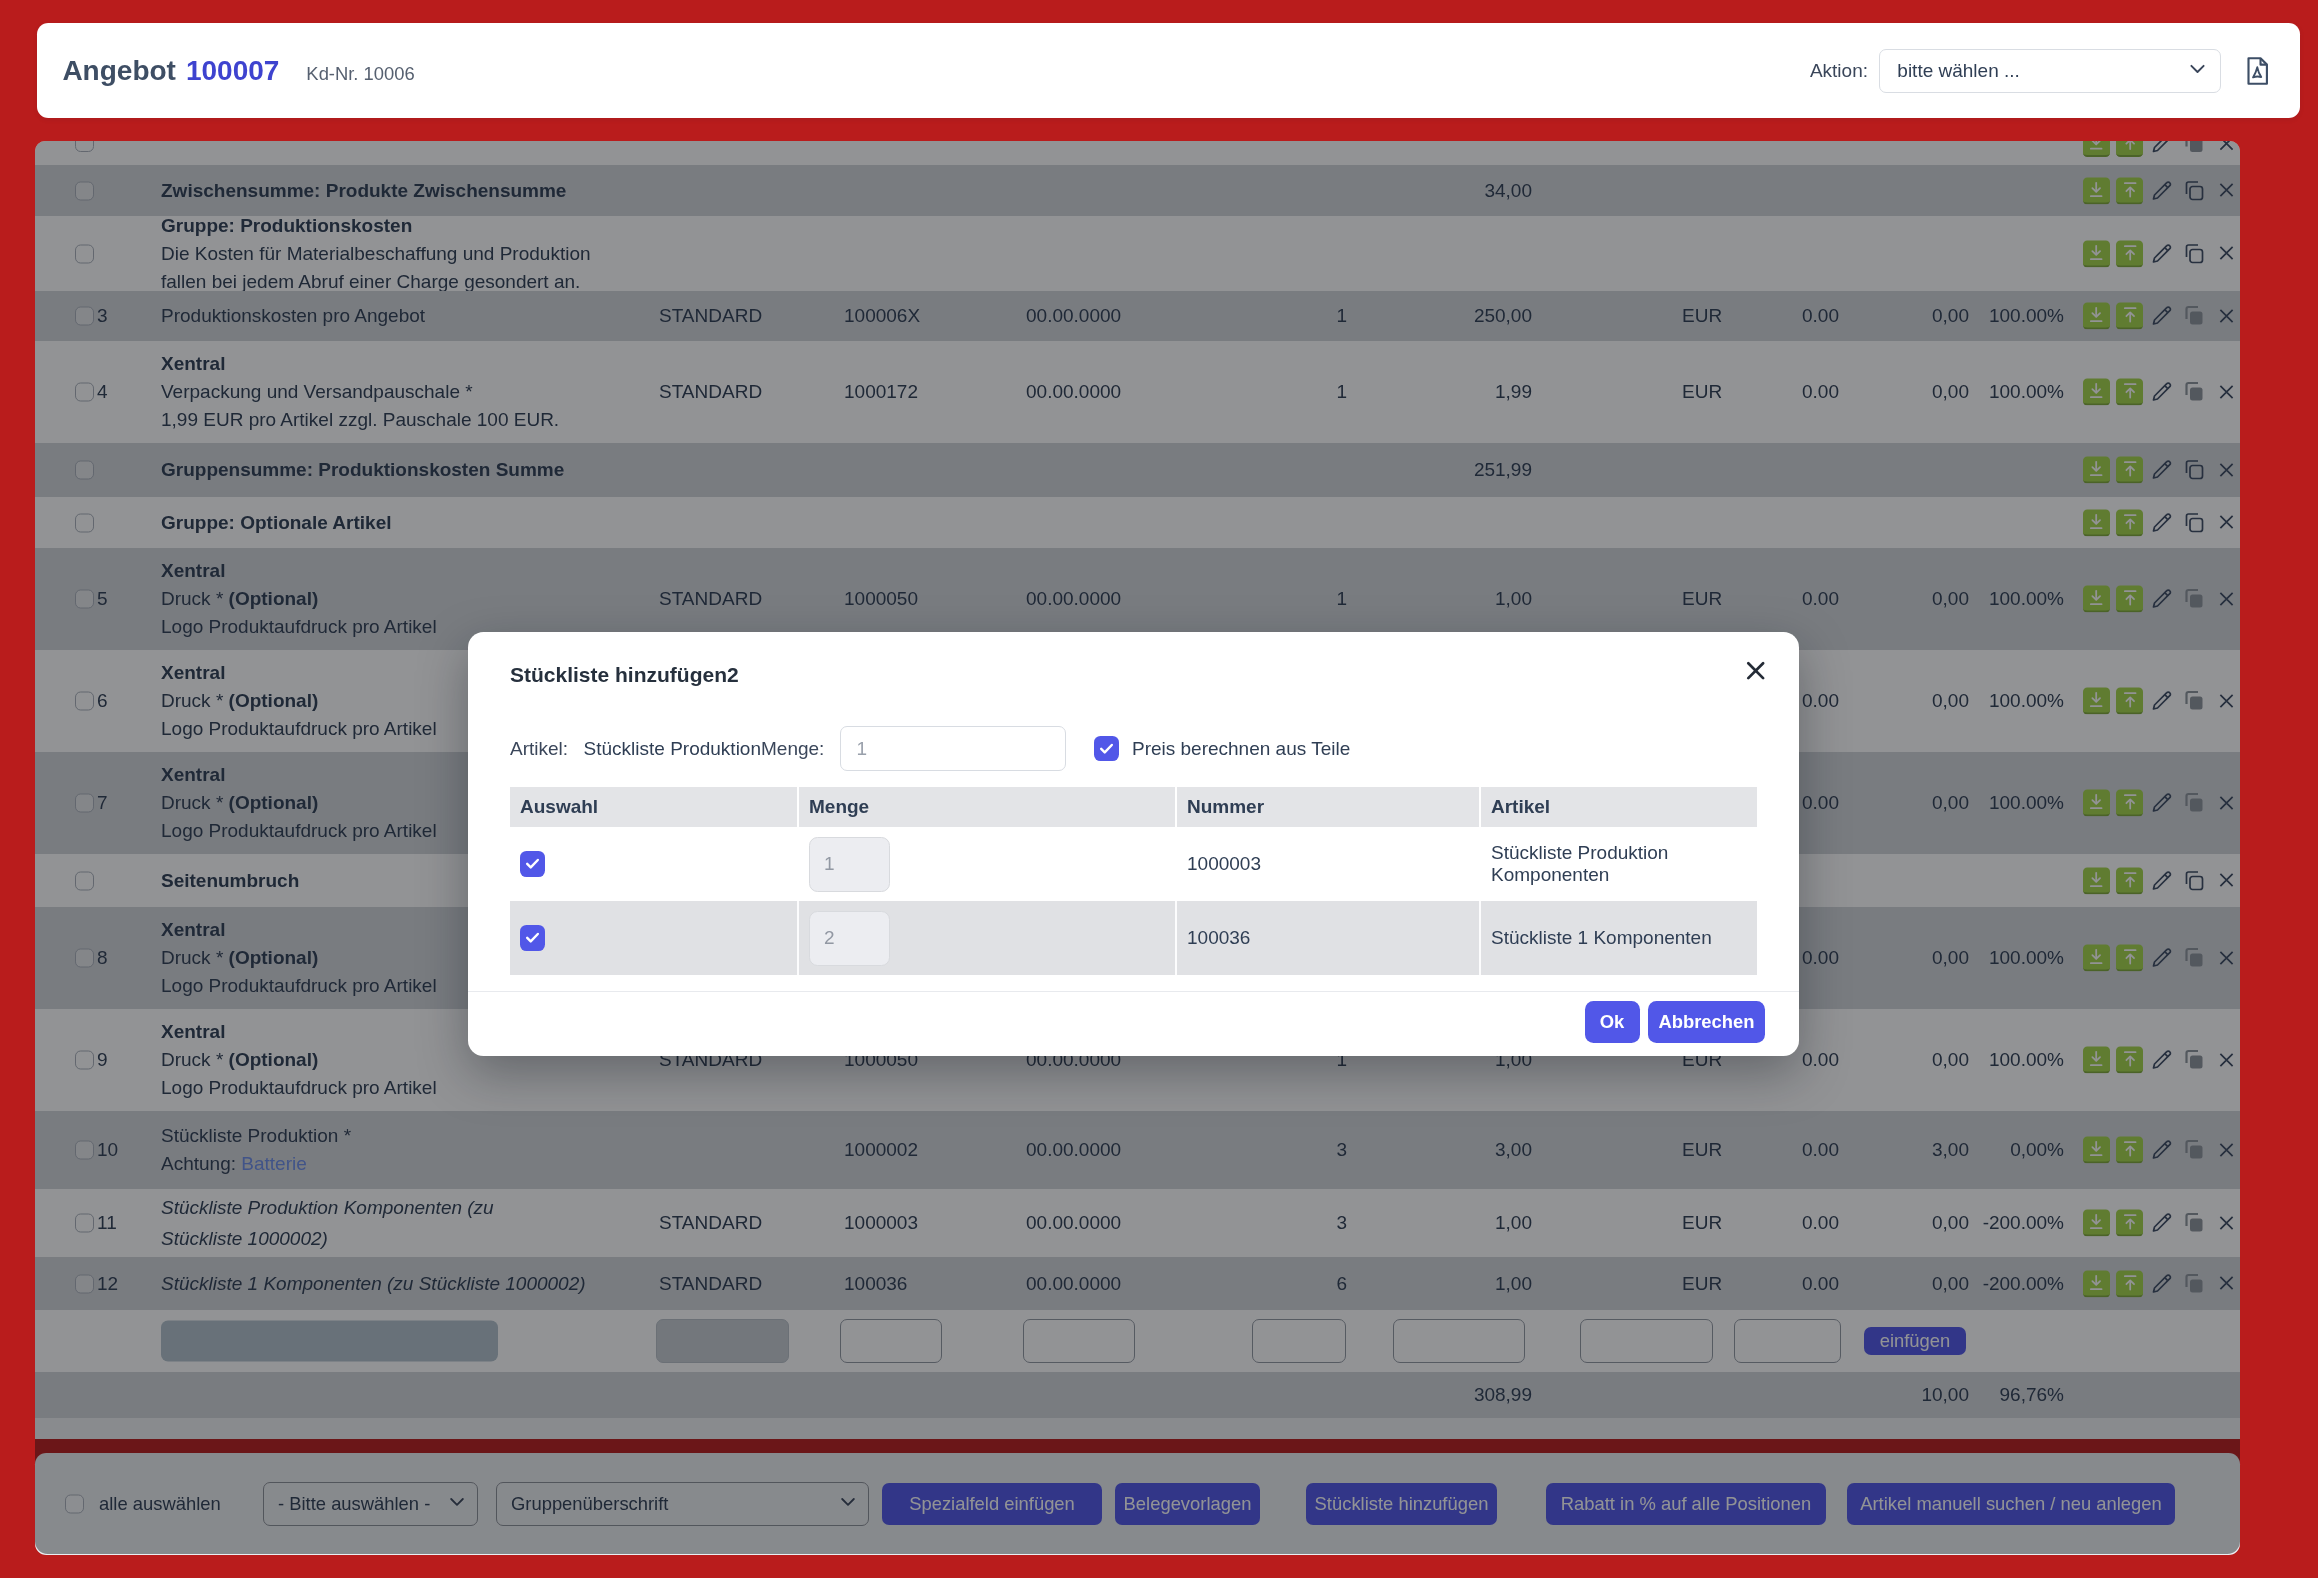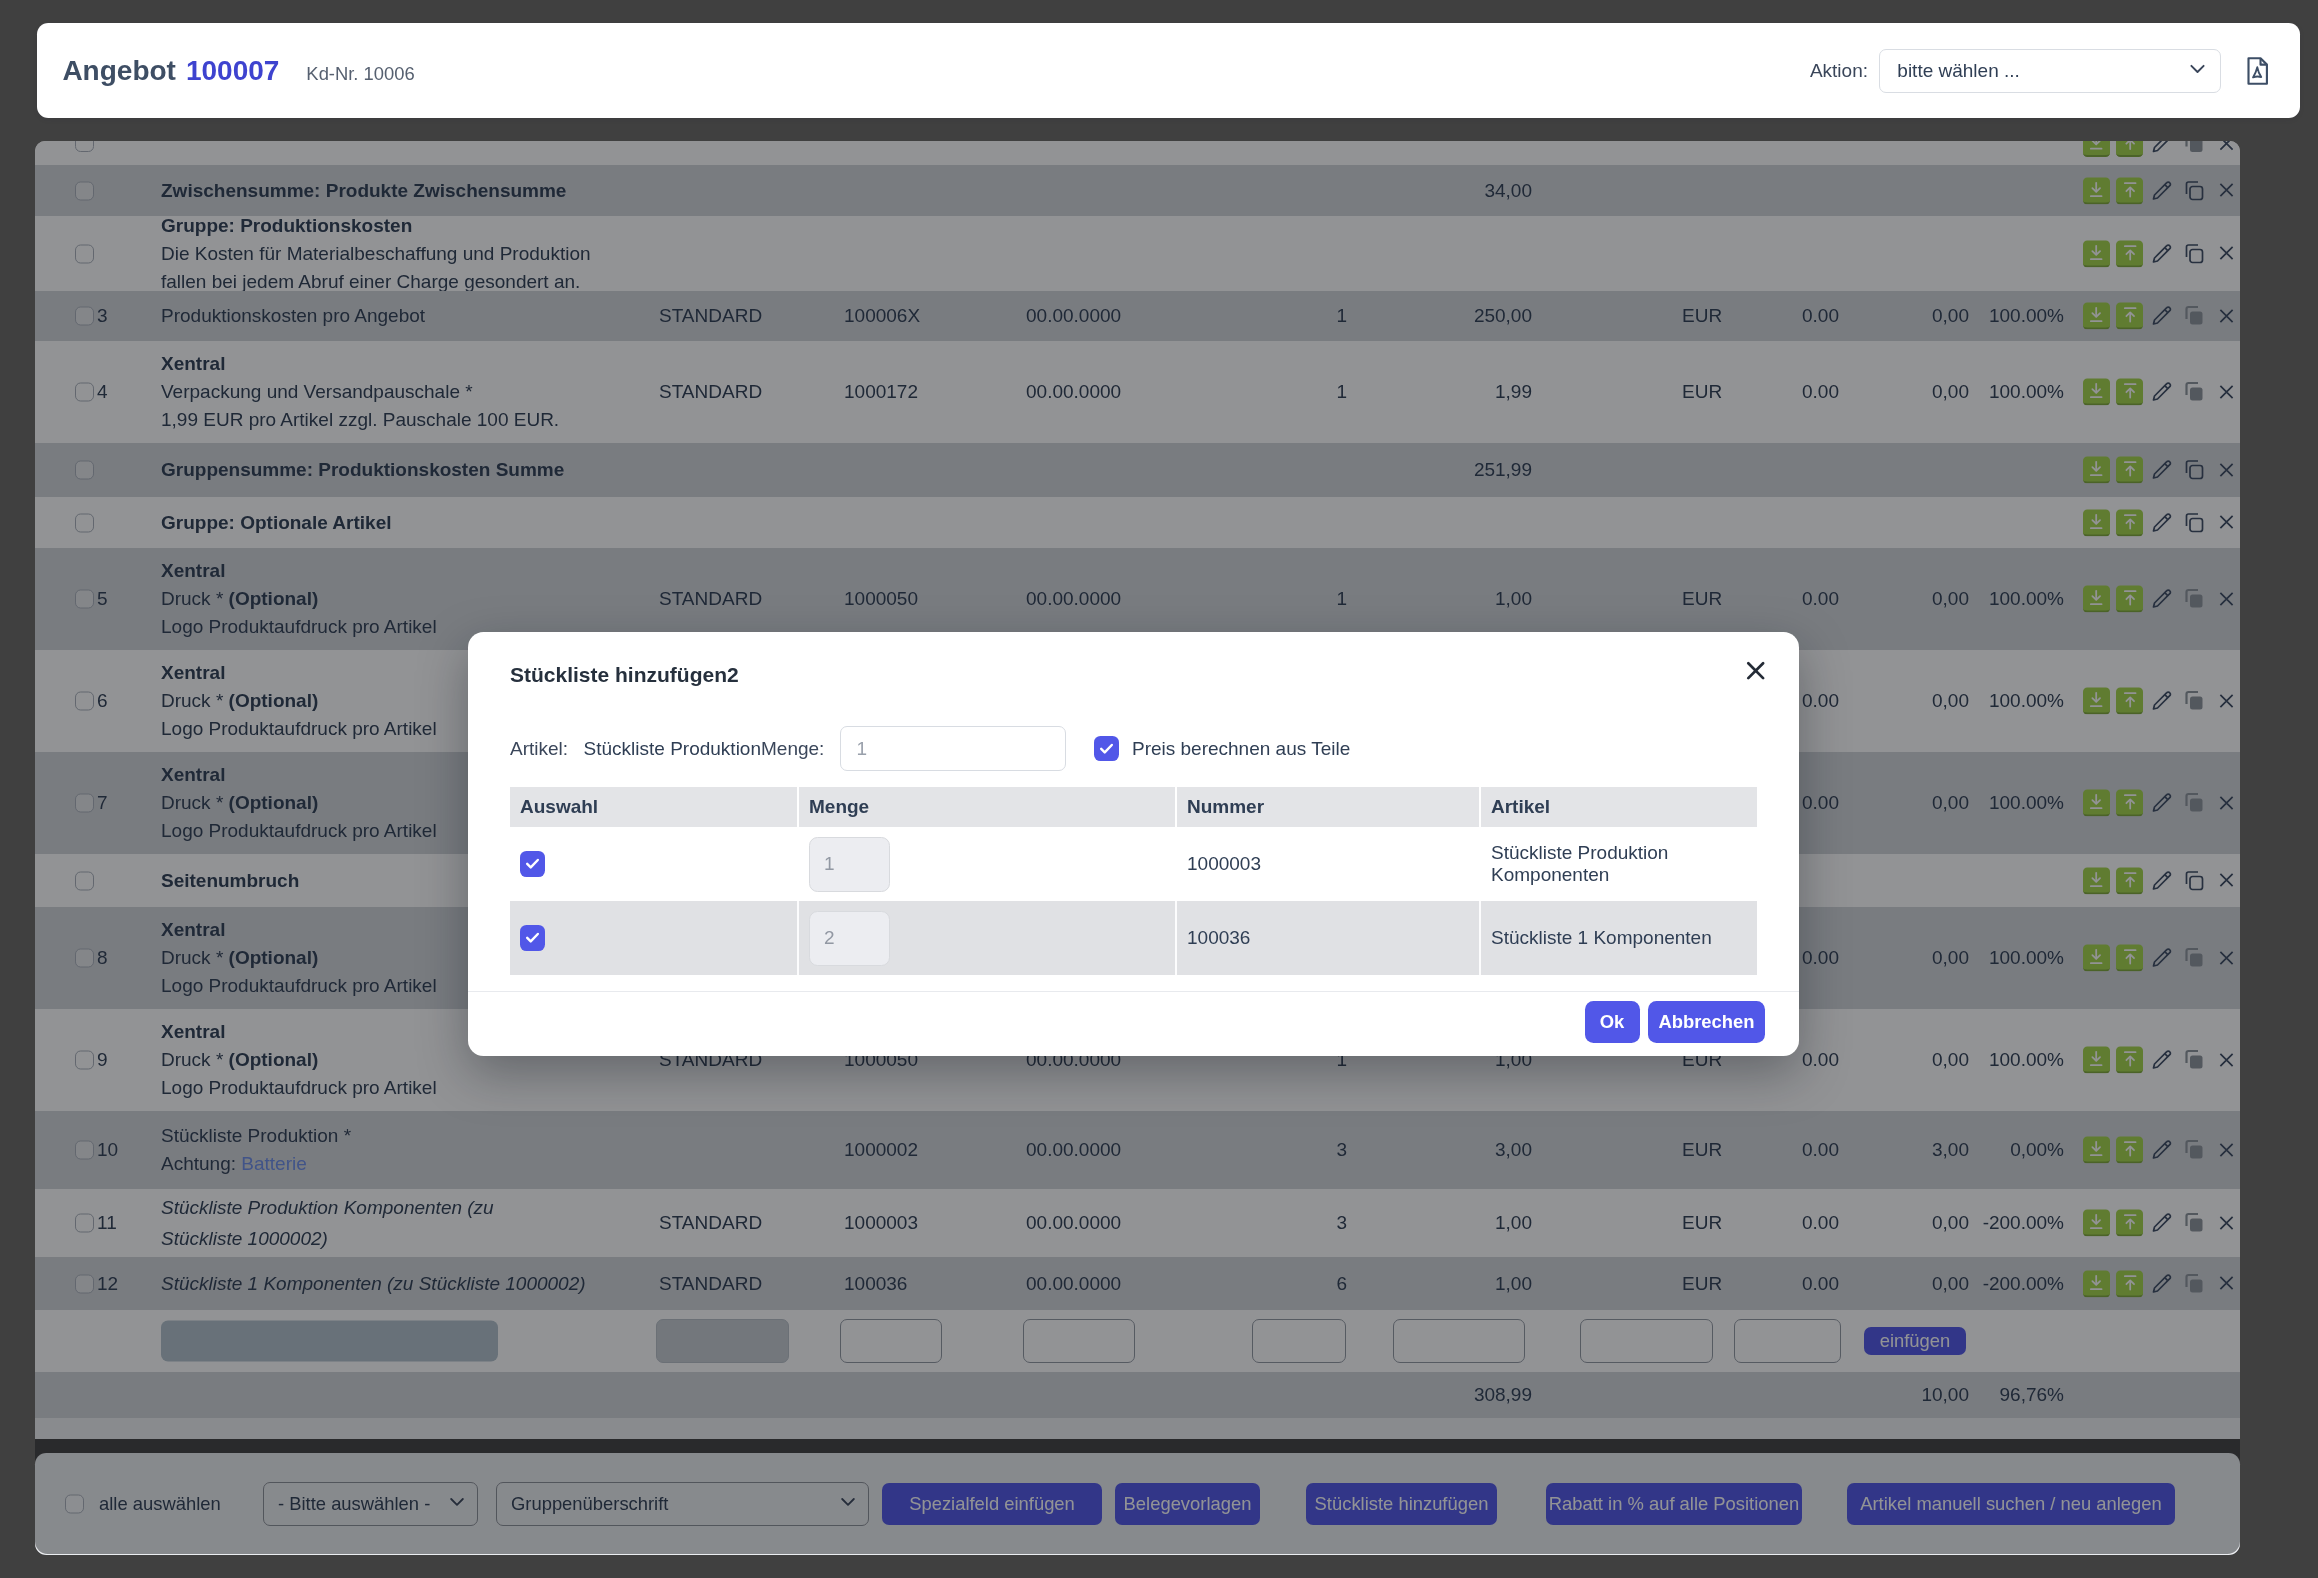--- a/index.html
+++ b/index.html
@@ -1,18 +1,18 @@
 <!DOCTYPE html>
 <html style="font-size:11.3px"><head>
 <meta charset="utf-8">
 <style>
   * { margin:0; padding:0; box-sizing:border-box; }
   html,body { background:#eff1f5; }
   body { font-family:"Liberation Sans", sans-serif; color:#2f3e54; }
-  .canvas { position:relative; width:2319px; height:1579px; background:#404040; overflow:hidden; }
+  .canvas { position:relative; width:2319px; height:1579px; background:#b91c1c; overflow:hidden; }
 
   
   .header-card { position:absolute; left:37px; top:23px; width:2263px; height:95px;
     background:#fff; border-radius:11.3px; box-shadow:0 1.4px 5.6px rgba(25,35,55,.07);
     display:flex; align-items:center; padding:0 25.4px; }
   .title-wrap { display:flex; align-items:baseline; gap:10px; }
   .title-prefix { font-size:28px; font-weight:700; color:#3e4e64; }
   .title-number { font-size:28px; font-weight:700; color:#3e43cf; }
   .customer { font-size:18.4px; color:#566070; margin-left:17px; }
   .header-right { margin-left:auto; display:flex; align-items:center; gap:11.3px; }
@@ -945,21 +945,21 @@
         <span>Gruppenüberschrift</span>
         <span class="chev">
           <svg viewBox="0 0 24 24" width="20" height="20" fill="none" stroke="#39455a" stroke-width="2.2" stroke-linecap="round" stroke-linejoin="round">
               <path d="M5 9l7 7 7-7"></path>
             </svg>
         </span>
       </div>
       <button class="btn tb-btn" style="left:847px;width:220px">Spezialfeld einfügen</button>
       <button class="btn tb-btn" style="left:1080px;width:145px">Belegevorlagen</button>
       <button class="btn tb-btn" style="left:1271px;width:191px">Stückliste hinzufügen</button>
-      <button class="btn tb-btn" style="left:1511px;width:256px">Rabatt in % auf alle Positionen</button>
+      <button class="btn tb-btn" style="left:1511px;width:280px">Rabatt in % auf alle Positionen</button>
       <button class="btn tb-btn" style="left:1812px;width:328px">Artikel manuell suchen / neu anlegen</button>
     </div>
 
     <div class="backdrop"></div>
   </div>
 
   <div class="modal">
     <div class="m-title">Stückliste hinzufügen2</div>
     <div class="m-close">
       <svg viewBox="0 0 24 24" width="25.4" height="25.4" fill="none" stroke="#242b36" stroke-width="2.6" stroke-linecap="round">

